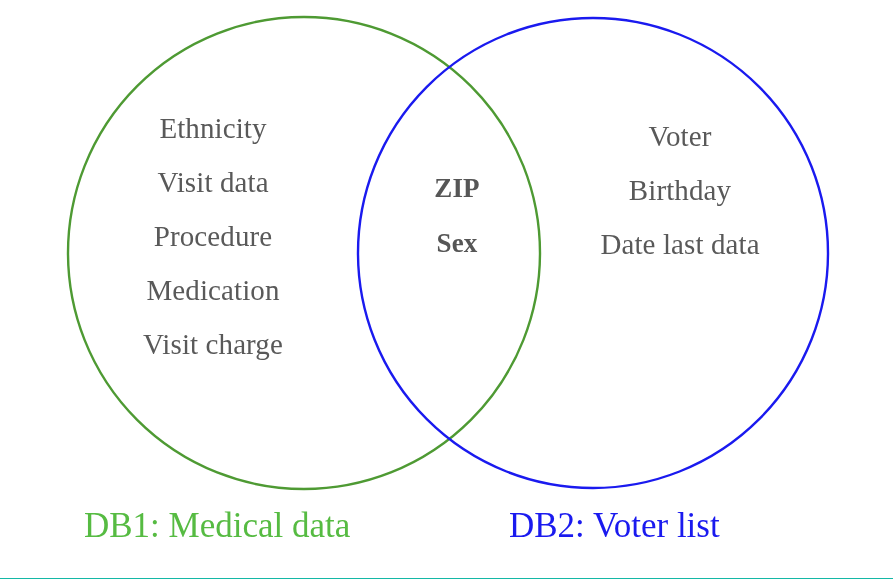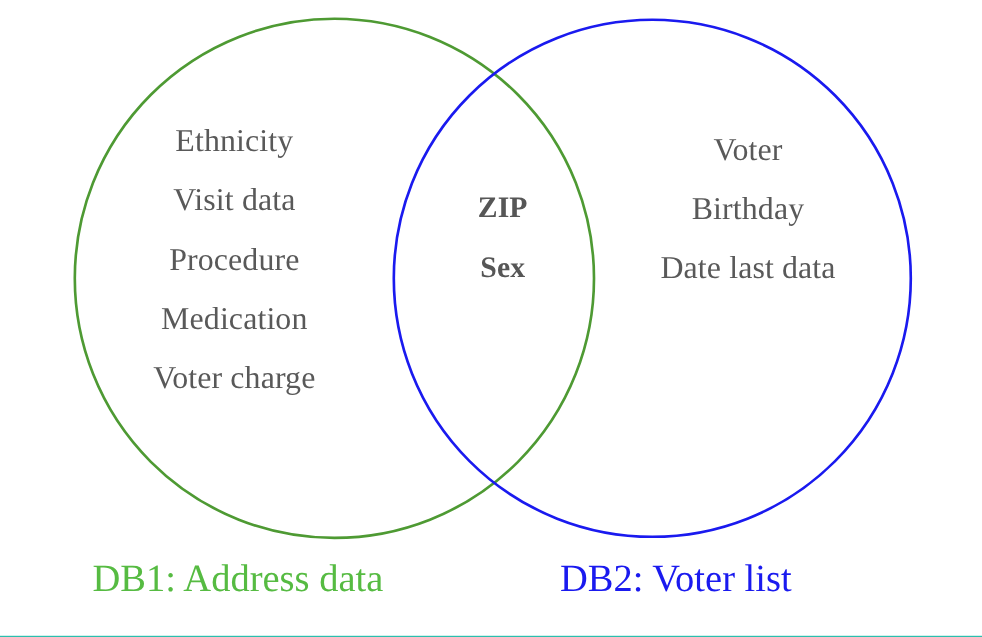--- a/index.html
+++ b/index.html
@@ -96,32 +96,32 @@
   <svg id="venn-svg" viewBox="0 0 893 579" xmlns="http://www.w3.org/2000/svg">
     <circle id="circle-left" cx="304" cy="253" r="236" fill="none" stroke="#4e9a33" stroke-width="2.4"></circle>
     <circle id="circle-right" cx="593" cy="253" r="235" fill="none" stroke="#1a1aef" stroke-width="2.4"></circle>
   </svg>
 
   <div class="col" id="left-col">
     <div class="item">Ethnicity</div>
     <div class="item">Visit data</div>
     <div class="item">Procedure</div>
     <div class="item">Medication</div>
-    <div class="item">Voter charge</div>
+    <div class="item">Visit charge</div>
   </div>
 
   <div class="col" id="center-col">
     <div class="item">ZIP</div>
     <div class="item">Sex</div>
   </div>
 
   <div class="col" id="right-col">
     <div class="item">Voter</div>
     <div class="item">Birthday</div>
     <div class="item">Date last data</div>
   </div>
 
   <div id="captions">
-    <div class="caption" id="caption-db1" style="color: rgb(86, 187, 66);">DB1: Address data</div>
+    <div class="caption" id="caption-db1" style="color: rgb(86, 187, 66);">DB1: Medical data</div>
     <div class="caption" id="caption-db2" style="color: rgb(26, 26, 239);">DB2: Voter list</div>
   </div>
 
 </div>
 
 </body></html>

